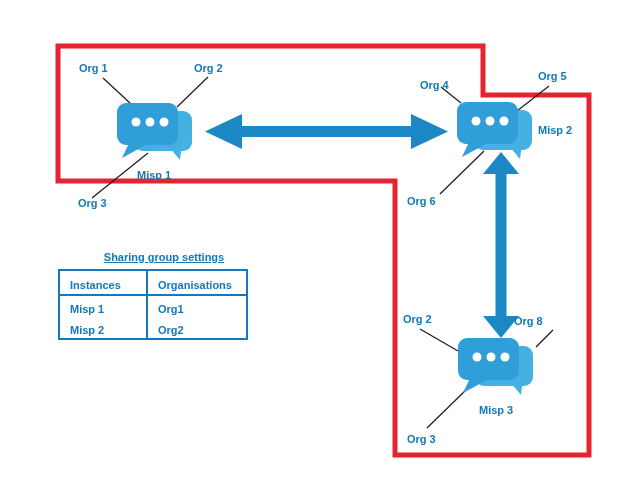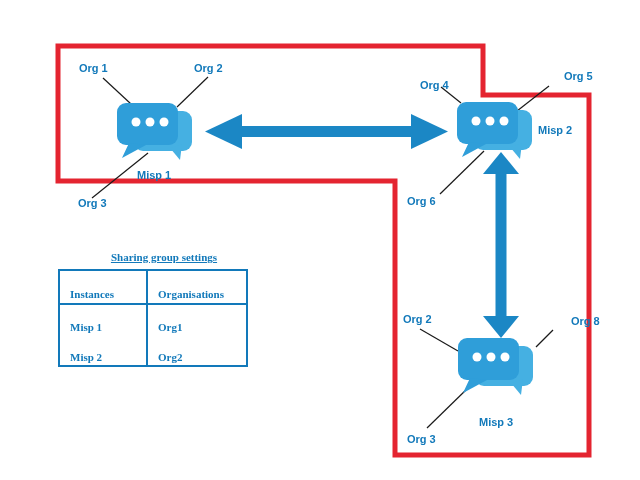--- a/index.html
+++ b/index.html
@@ -6,32 +6,32 @@
   .canvas {
     position:relative; width:640px; height:480px; background:#ffffff;
     font-family:"Liberation Sans", sans-serif; overflow:hidden;
   }
   .overlay { position:absolute; left:0; top:0; }
   .misp-icon { position:absolute; }
   .lbl {
     position:absolute; color:#1279ba; font-weight:700; font-size:11px;
     white-space:nowrap; line-height:12px;
   }
-  .sg { position:absolute; left:58px; top:251px; width:212px; color:#1279ba;font-family:Liberation Serif, serif; }
+  .sg { position:absolute; left:58px; top:251px; width:212px; color:#1279ba; }
   .sg-title {
     text-align:center; font-weight:700; font-size:11px;
     text-decoration:underline; margin:0 0 6px 0;
   }
   table.sg-table {
     border-collapse:collapse; width:188px; table-layout:fixed;
     border:2px solid #1279ba;
   }
   .sg-table th, .sg-table td {
     font-size:11px; font-weight:700; text-align:left; color:#1279ba;
-    padding:14px 2px 1px 10px; overflow:hidden; white-space:nowrap;
+    padding:5px 2px 1px 10px; overflow:hidden; white-space:nowrap;
   }
   .sg-table thead th { border-bottom:2px solid #1279ba; height:17px; }
   .sg-table td { height:15px; }
   .sg-table th:first-child, .sg-table td:first-child { border-right:2px solid #1279ba; }
 </style>
 </head>
 <body>
 
 <div class="canvas">
 
@@ -84,30 +84,30 @@
     </svg>
   <svg class="misp-icon" style="left:456px; top:100px" width="78" height="60">
       <use href="#chat-icon"></use>
     </svg>
   <svg class="misp-icon" style="left:457px; top:336px" width="78" height="60">
       <use href="#chat-icon"></use>
     </svg>
 
   <div class="lbl" style="left:137px; top:169px">Misp 1</div>
   <div class="lbl" style="left:538px; top:124px">Misp 2</div>
-  <div class="lbl" style="left:479px; top:416px">Misp 3</div>
+  <div class="lbl" style="left:479px; top:404px">Misp 3</div>
 
   <div class="lbl" style="left:79px;  top:62px">Org 1</div>
   <div class="lbl" style="left:194px; top:62px">Org 2</div>
   <div class="lbl" style="left:78px;  top:197px">Org 3</div>
   <div class="lbl" style="left:420px; top:79px">Org 4</div>
-  <div class="lbl" style="left:564px; top:70px">Org 5</div>
+  <div class="lbl" style="left:538px; top:70px">Org 5</div>
   <div class="lbl" style="left:407px; top:195px">Org 6</div>
   <div class="lbl" style="left:403px; top:313px">Org 2</div>
-  <div class="lbl" style="left:571px; top:315px">Org 8</div>
+  <div class="lbl" style="left:514px; top:315px">Org 8</div>
   <div class="lbl" style="left:407px; top:433px">Org 3</div>
 
   <div class="sg">
     <div class="sg-title">Sharing group settings</div>
     <table class="sg-table">
       <colgroup>
           <col style="width:88px">
           <col style="width:100px">
         </colgroup>
       <thead>

